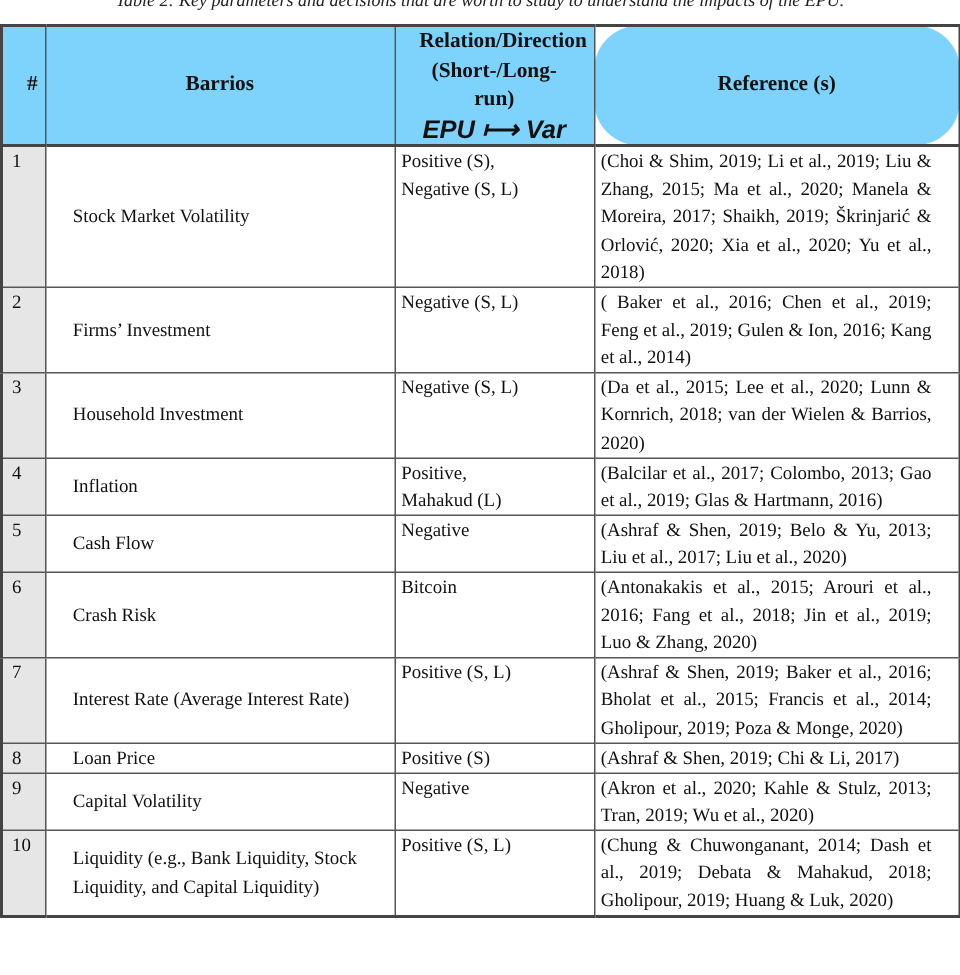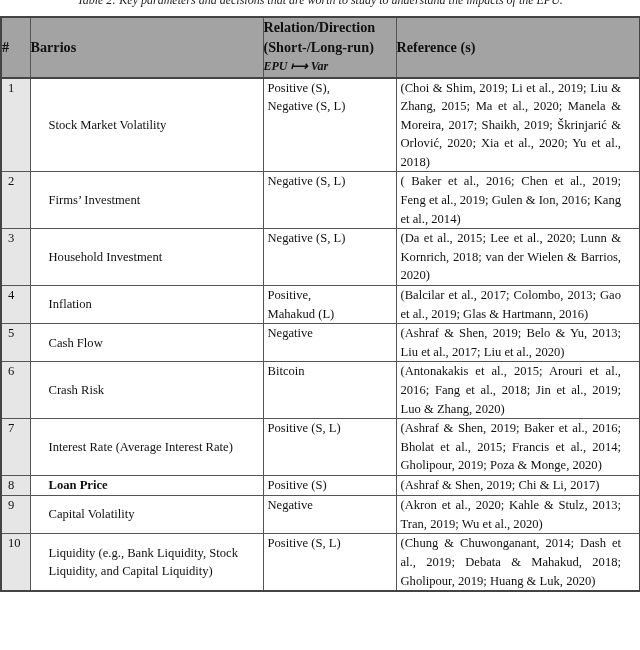--- a/index.html
+++ b/index.html
@@ -3,28 +3,28 @@
 <meta charset="utf-8">
 <style>
   html, body { margin:0; padding:0; background:#ffffff; }
   body { width:640px; height:650px; overflow:hidden; position:relative;
          font-family:"Liberation Serif","DejaVu Serif",serif; color:#111; }
   .caption { position:absolute; left:0; top:-7px; width:640px; text-align:center;
              font-style:italic; font-size:12px; line-height:14px; color:#222; white-space:nowrap; }
   table { position:absolute; left:0; top:16px; width:639px; border-collapse:collapse;
           table-layout:fixed; font-size:12.6px; line-height:18.6px; }
   td, th { border:1px solid #555; vertical-align:top; padding:0 4px; }
-  thead th { background:#a3a3a3; font-weight:bold; font-size:14.2px; line-height:19.5px;
-             vertical-align:middle; text-align:left; height:58px; padding:0 0; }
+  thead th { background:#7dd3fc; font-weight:bold; font-size:14.2px; line-height:19.5px;
+             vertical-align:middle; text-align:center; height:58px; padding:0 16px; }
   tbody td.num { background:#e6e6e6; padding:0 0 0 6px; }
   td.var { vertical-align:middle; padding-left:18px;margin-left:12px; }
   td.ref { text-align:justify; text-align-last:left; padding-left:4px; padding-right:18px; }
-  .math { font-family:Liberation Serif, serif; font-style:italic; font-weight:bold; font-size:12px; }
+  .math { font-family:Liberation Sans, sans-serif; font-style:italic; font-weight:bold; font-size:17px; }
   .outer-left { border-left:2px solid #444; }
-  .outer-right { border-right:2px solid #444; }
+  .outer-right { border-right:2px solid #444;border-radius:30px; }
   thead tr th { border-top:2px solid #444; border-bottom:2px solid #444; }
   tbody tr:last-child td { border-bottom:2px solid #444; }
 </style>
 </head>
 <body>
 
 <div class="caption">Table 2: Key parameters and decisions that are worth to study to understand the impacts of the EPU.</div>
 
 <table>
   <colgroup>
@@ -99,21 +99,21 @@
       <tr style="height: 57px;">
         <td class="num outer-left">7</td>
         <td class="var">Interest Rate (Average Interest Rate)</td>
         <td>
           <div>Positive (S, L)</div>
         </td>
         <td class="ref outer-right">(Ashraf &amp; Shen, 2019; Baker et al., 2016; Bholat et al., 2015; Francis et al., 2014; Gholipour, 2019; Poza &amp; Monge, 2020)</td>
       </tr>
       <tr style="height: 20px;">
         <td class="num outer-left">8</td>
-        <td class="var" style="padding-left: 18px; font-weight: bold;">Loan Price</td>
+        <td class="var" style="padding-left: 18px;">Loan Price</td>
         <td>
           <div>Positive (S)</div>
         </td>
         <td class="ref outer-right">(Ashraf &amp; Shen, 2019; Chi &amp; Li, 2017)</td>
       </tr>
       <tr style="height: 37px;">
         <td class="num outer-left">9</td>
         <td class="var">Capital Volatility</td>
         <td>
           <div>Negative</div>

